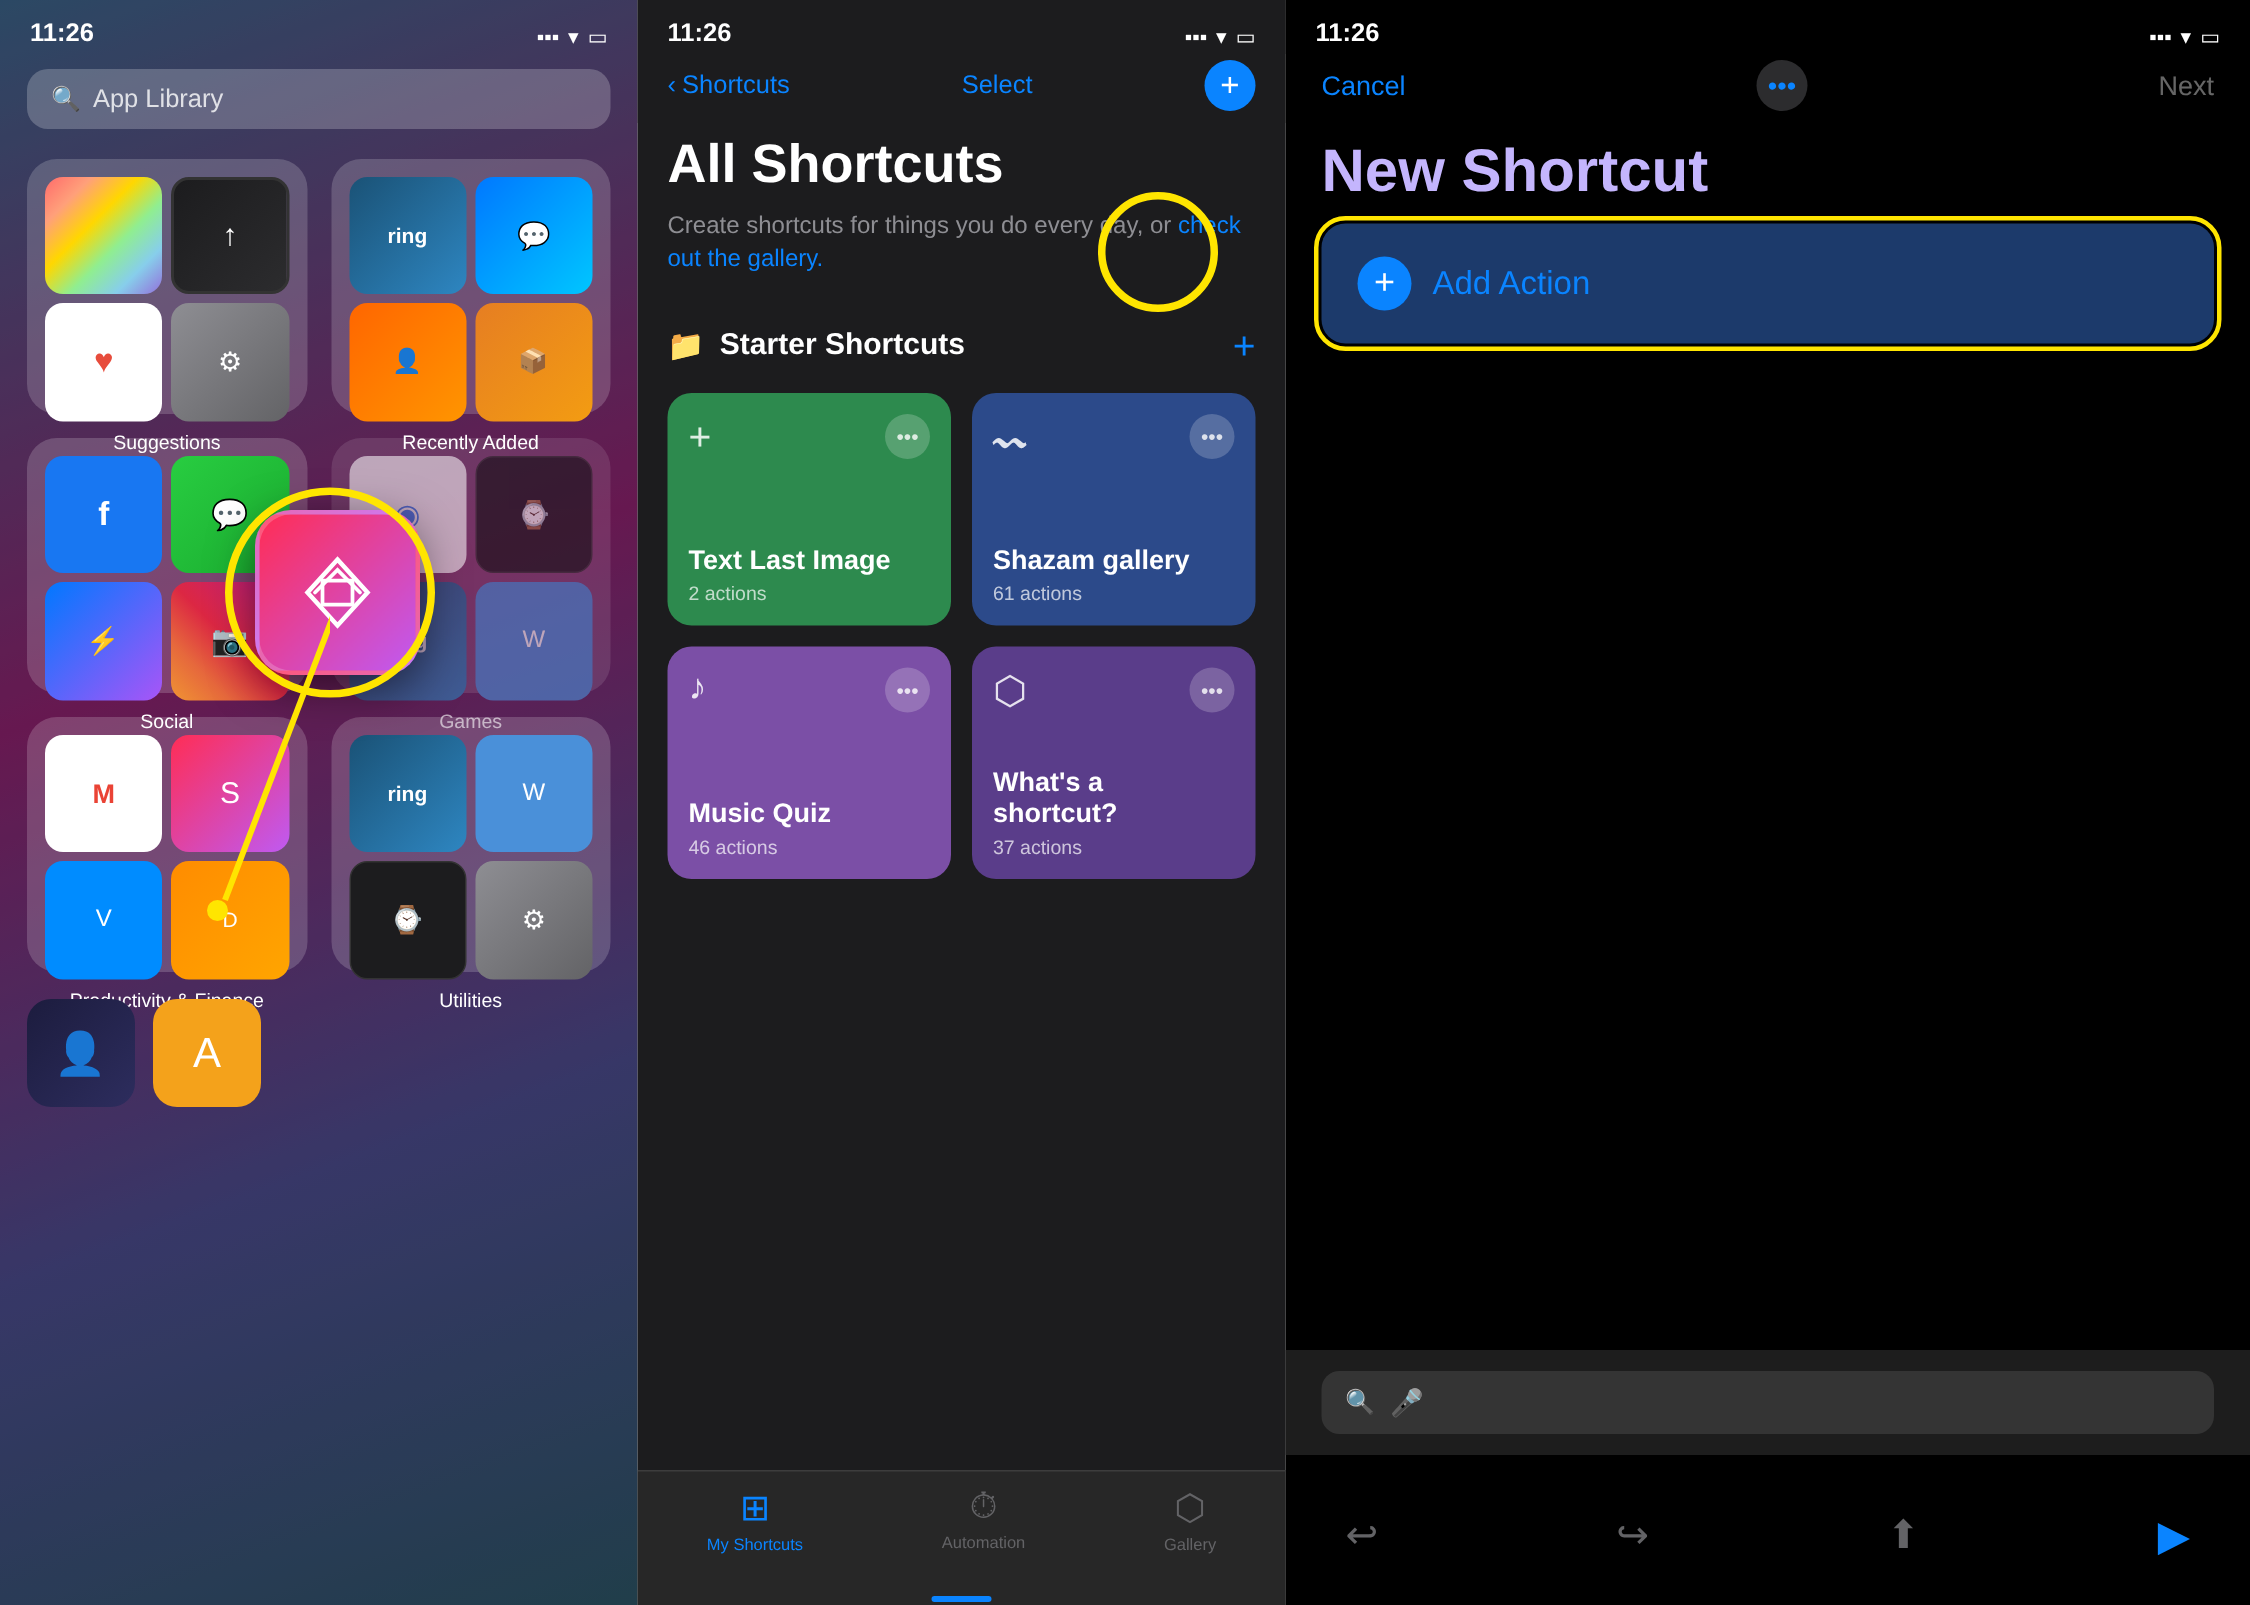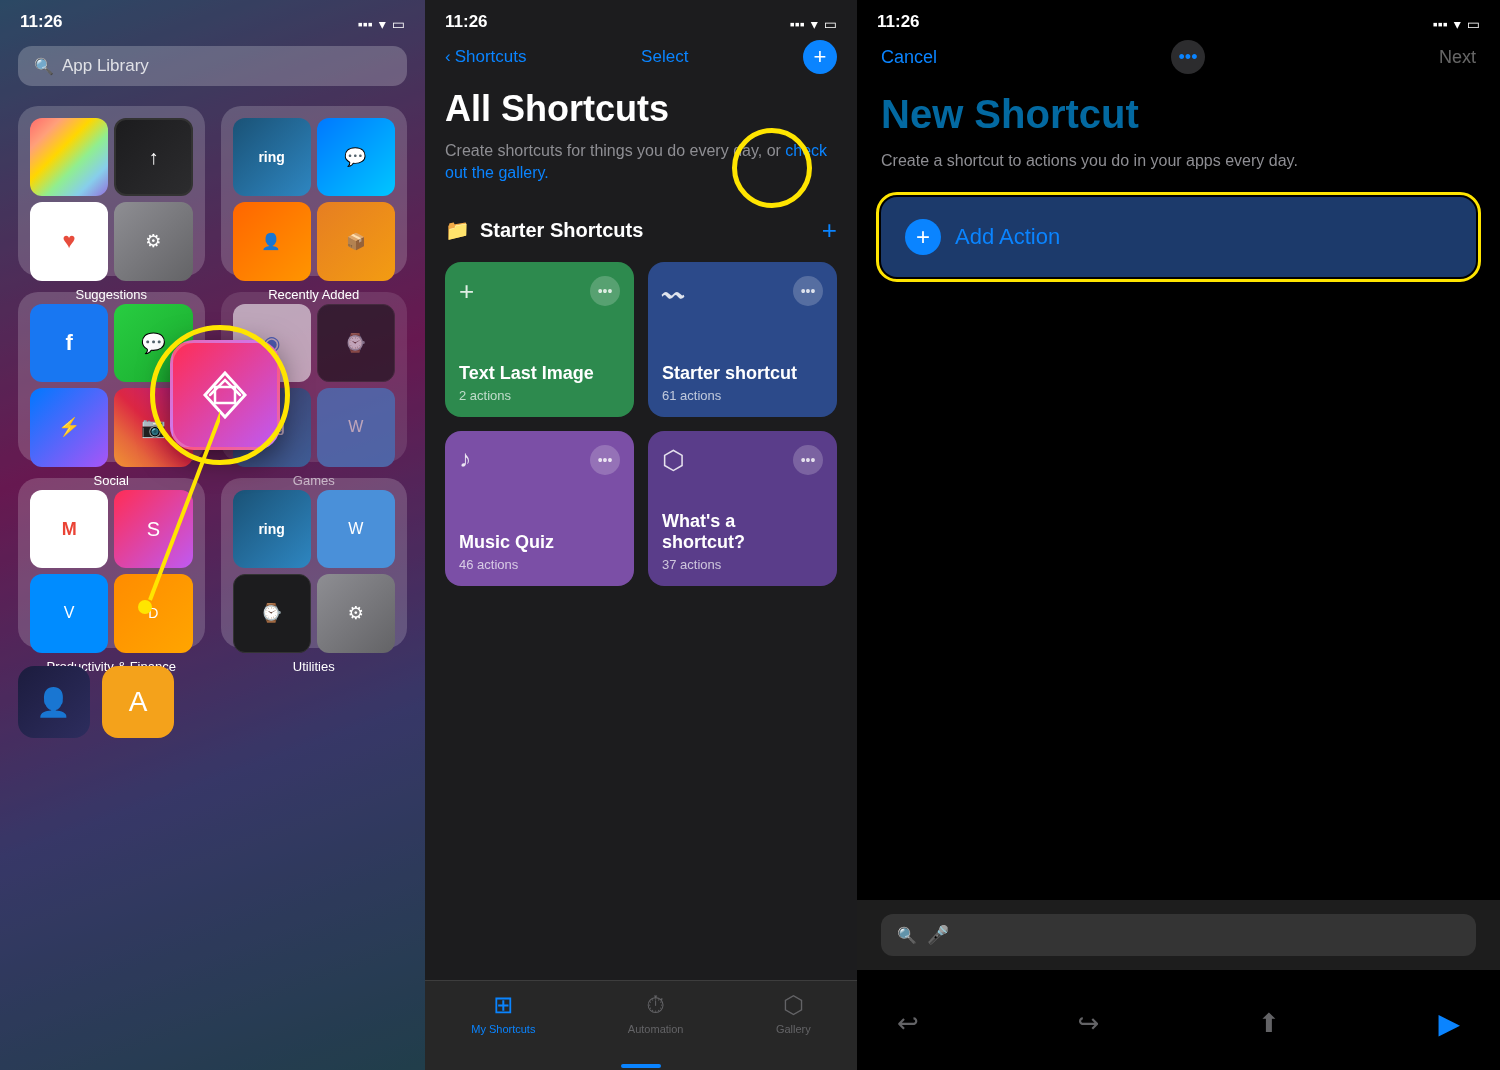--- a/index.html
+++ b/index.html
@@ -353,21 +353,21 @@
       border-radius: 50%;
       display: flex;
       align-items: center;
       justify-content: center;
       color: #0a84ff;
       font-size: 18px;
     }
     .new-shortcut-title {
       font-size: 40px;
       font-weight: 800;
-      color: #0369a1;
+      color: #c4b5fd;
       padding: 10px 24px 12px;
     }
     .new-shortcut-desc {
       color: #8e8e93;
       font-size: 16px;
       padding: 0 24px 24px;
       line-height: 1.5;
     }
     .add-action-btn {
       margin: 0 24px;
@@ -596,21 +596,21 @@
         <div class="card-actions">2 actions</div>
       </div>
     </div>
 
     <div class="shortcut-card card-blue">
       <div class="card-top">
         <div class="card-icon" style="font-size:22px;">〰</div>
         <div class="card-menu">•••</div>
       </div>
       <div class="card-bottom">
-        <div class="card-title">Starter shortcut</div>
+        <div class="card-title">Shazam gallery</div>
         <div class="card-actions">61 actions</div>
       </div>
     </div>
 
     <div class="shortcut-card card-purple">
       <div class="card-top">
         <div class="card-icon" style="font-size:24px;">♪</div>
         <div class="card-menu">•••</div>
       </div>
       <div class="card-bottom">
@@ -658,21 +658,20 @@
     </div>
   </div>
 
   <div class="nav-bar3">
     <span class="nav-cancel">Cancel</span>
     <div class="nav-three-dots">•••</div>
     <span class="nav-next">Next</span>
   </div>
 
   <div class="new-shortcut-title">New Shortcut</div>
-  <div class="new-shortcut-desc">Create a shortcut to actions you do in your apps every day.</div>
 
   <div class="add-action-btn">
     <div class="add-action-circle">+</div>
     <span class="add-action-text">Add Action</span>
   </div>
 
   <div class="search-actions-bar">
     <div class="search-actions-inner">
       <span style="color:#636366; font-size:16px;">🔍</span>
       <span class="mic-icon">🎤</span>

